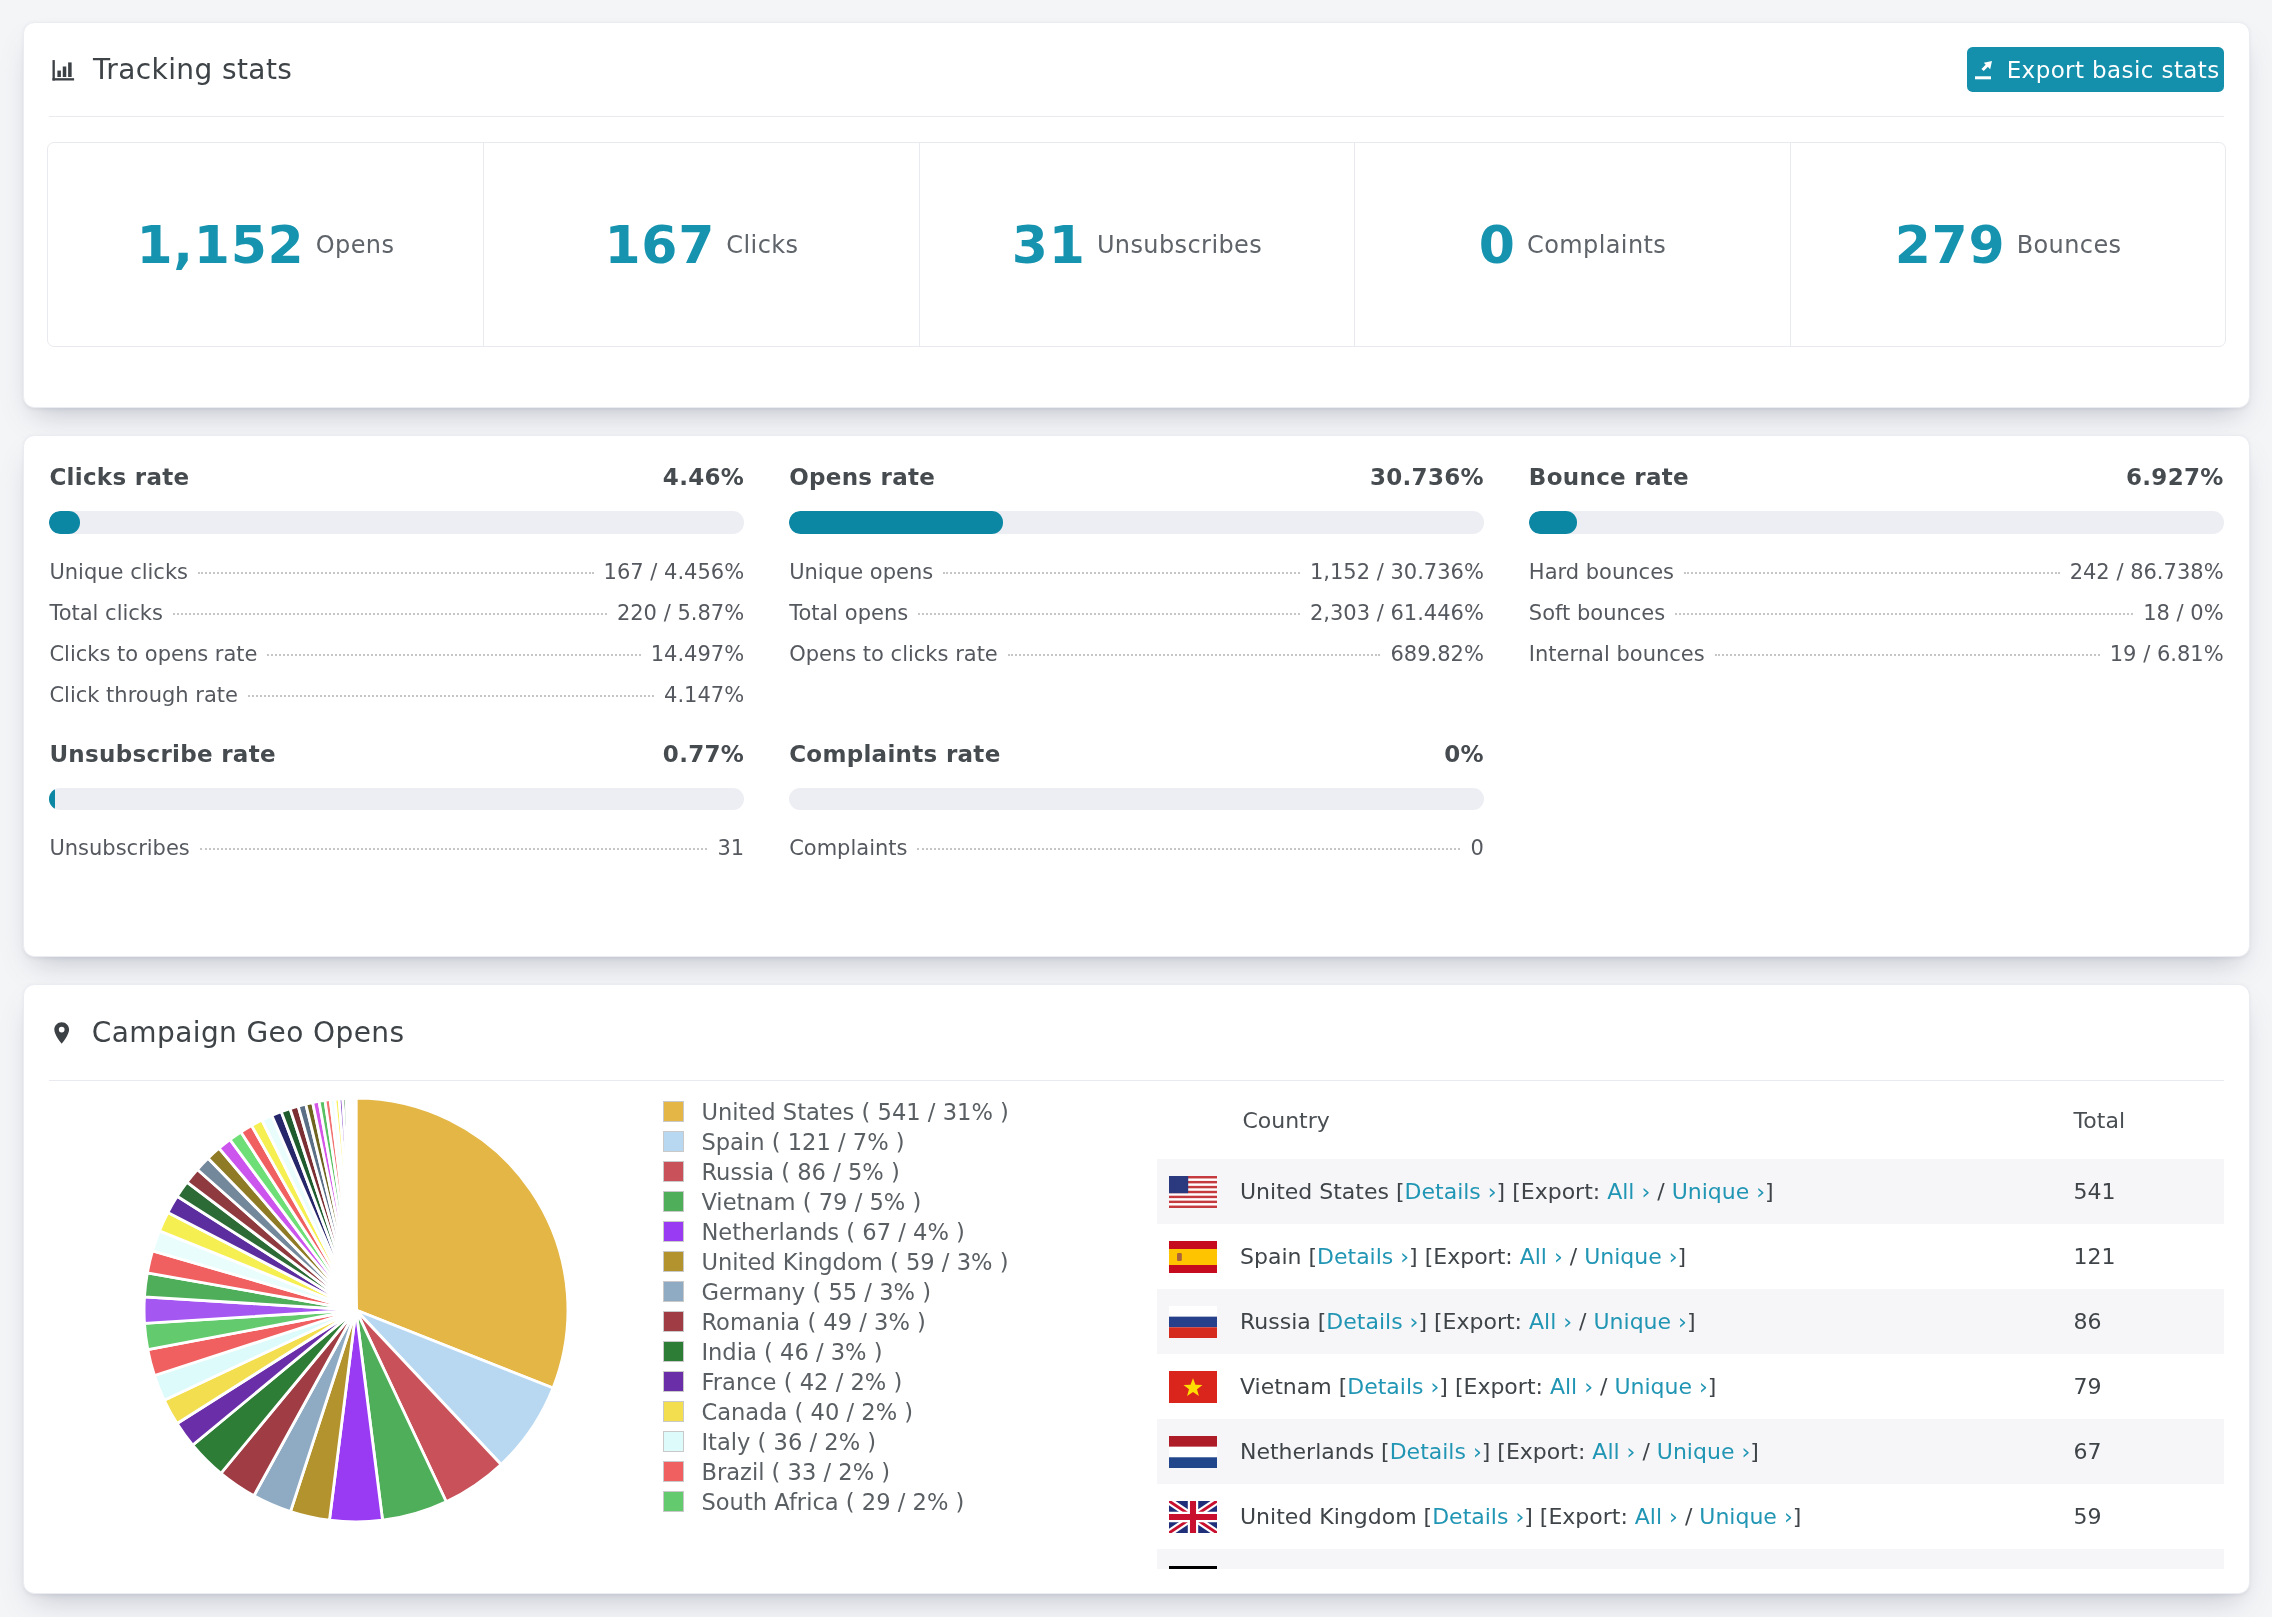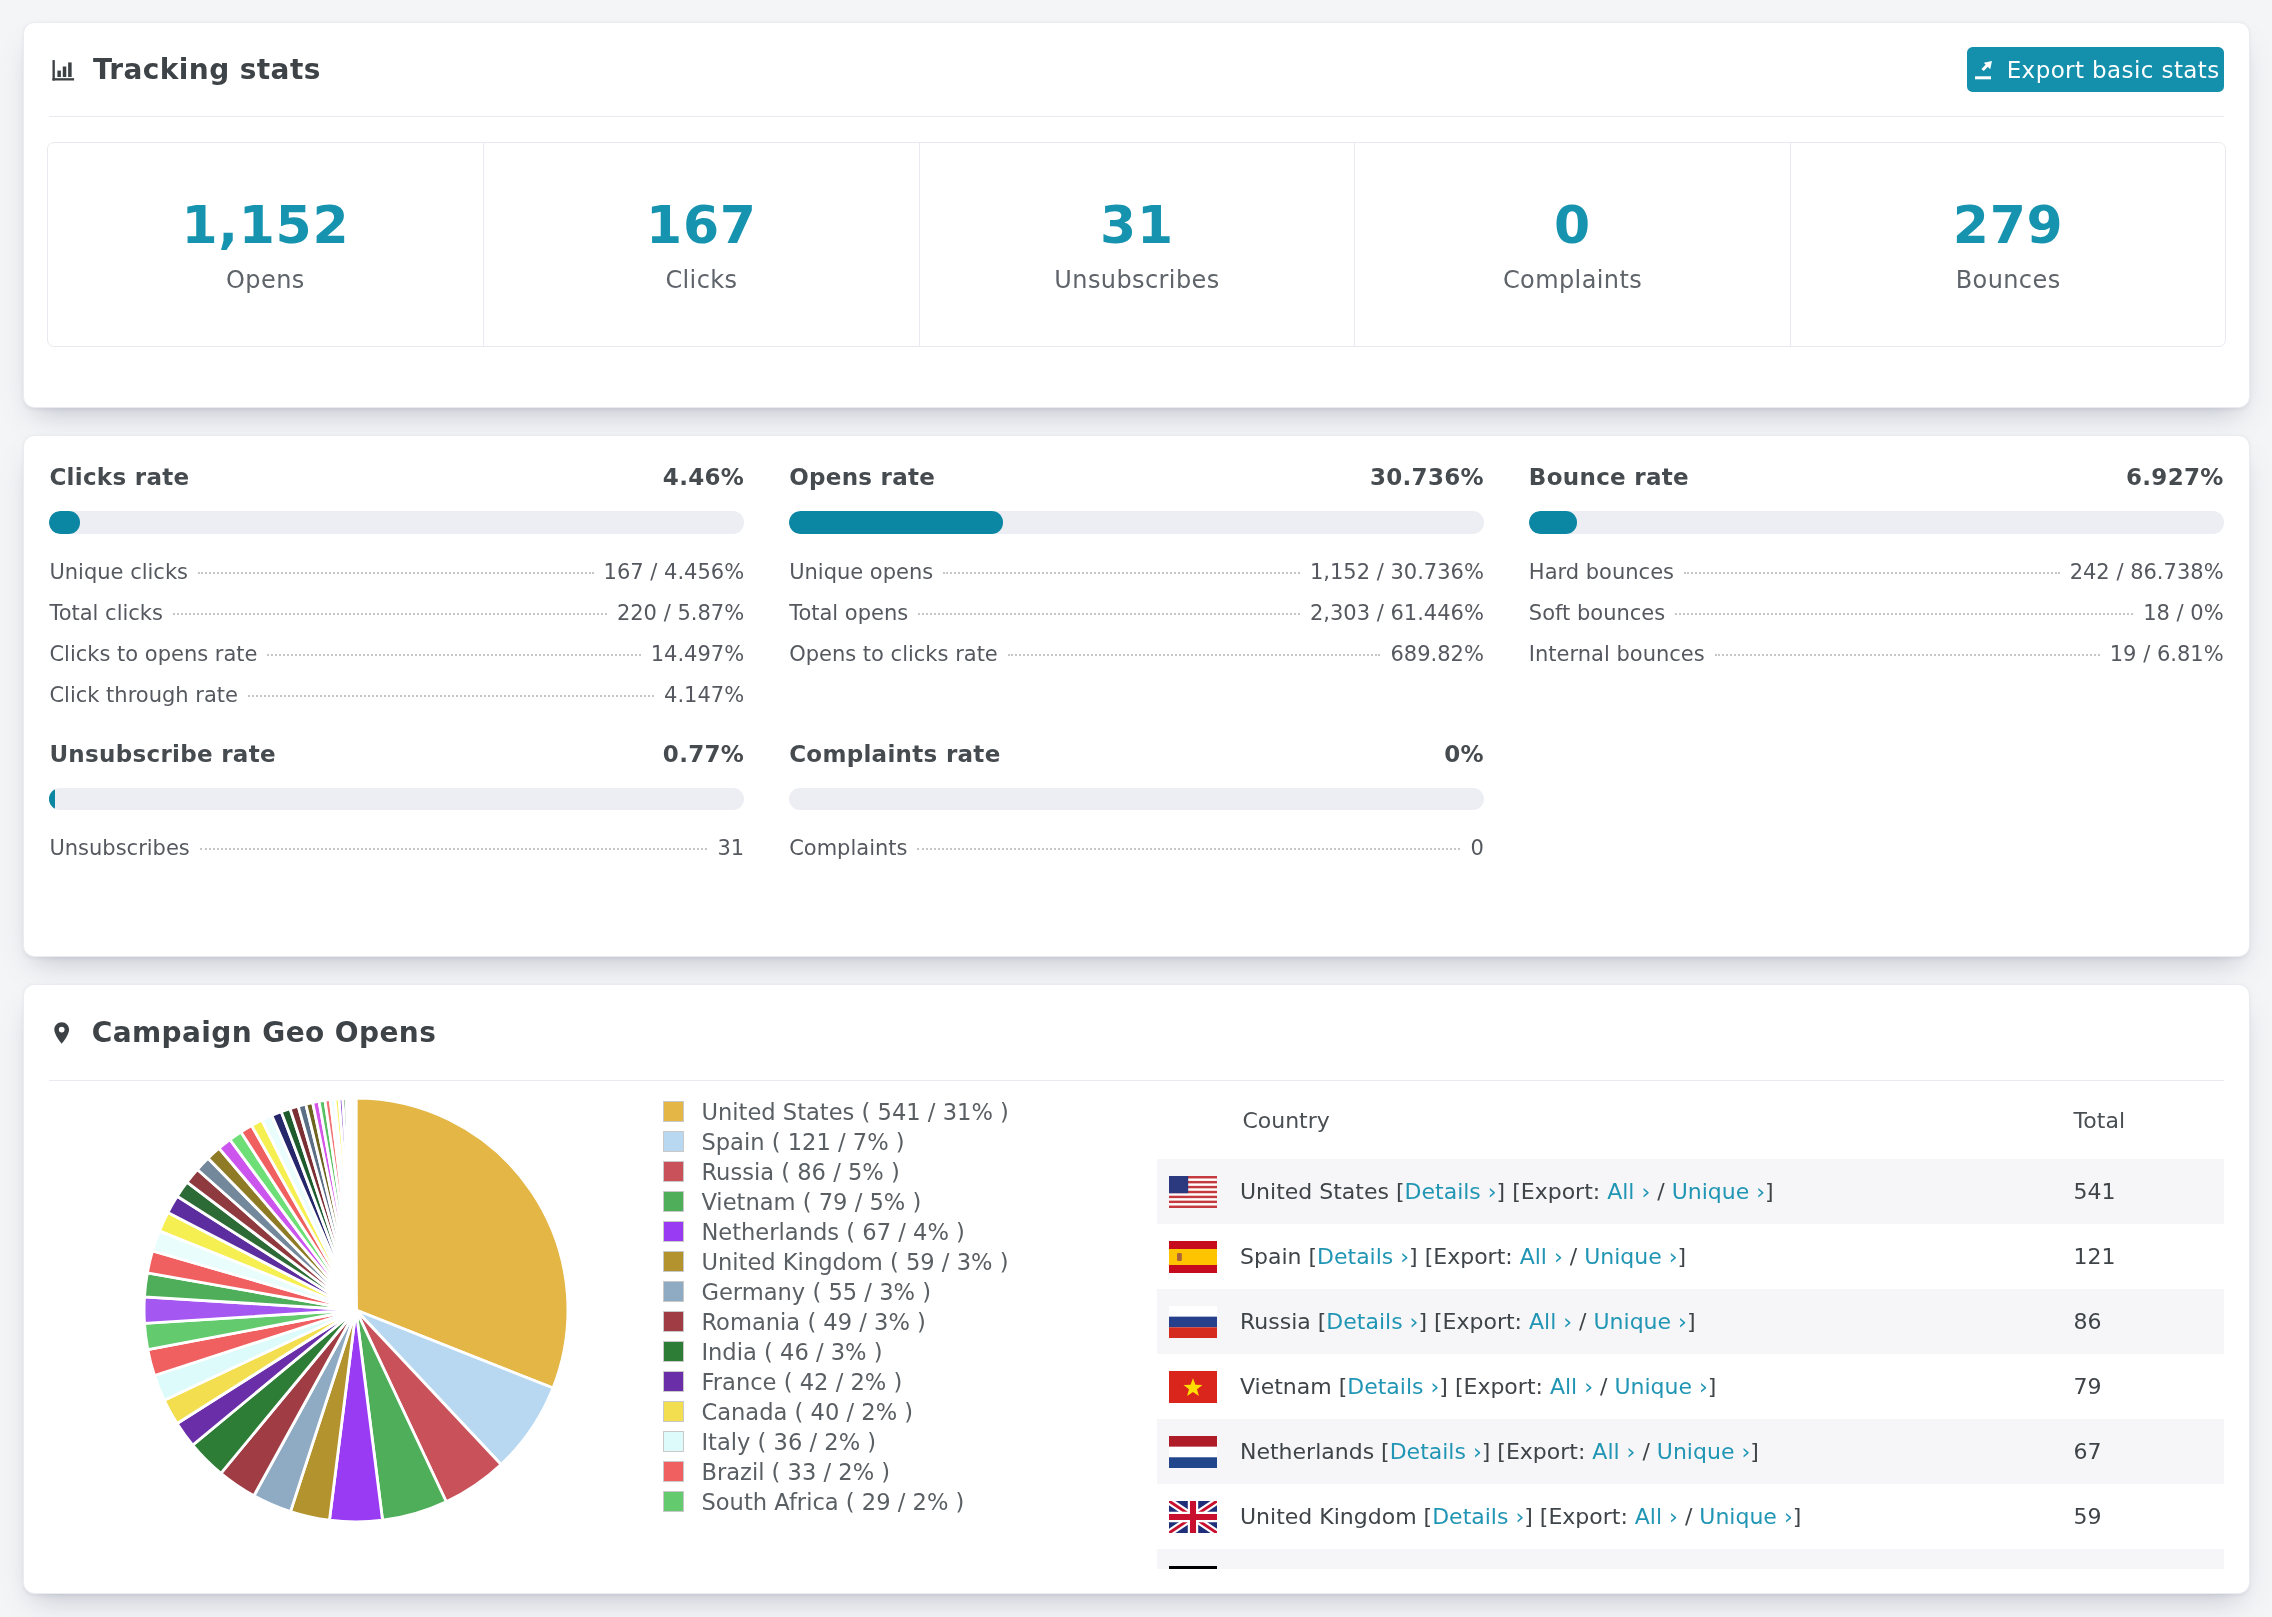--- a/index.html
+++ b/index.html
@@ -20,36 +20,36 @@
   .card-tracking{height:386px;margin-bottom:27px;}
   .card-rates{height:522px;margin-bottom:27px;padding:28px 25.4px 0;}
   .card-geo{height:610px;overflow:hidden;}
 
   .card-head{
     height:93px;margin:0 25.4px;
     display:flex;align-items:center;justify-content:space-between;
     border-bottom:1.4px solid #e9eaef;
   }
   .head-left{display:flex;align-items:center;gap:15.5px;}
-  .card-title{font-size:28px;font-weight:700;color:#3e4347;margin:0;letter-spacing:0.4px;}
+  .card-title{font-size:28px;font-weight:400;color:#3e4347;margin:0;letter-spacing:0.4px;}
   .icon svg{display:block;}
 
   .export-btn{
     display:flex;align-items:center;gap:11.3px;
     background:var(--accent,#1590ac);color:#fff;border:none;border-radius:5.6px;
     height:45px;padding:0 4px;font-size:23px;cursor:pointer;
     font-family:inherit;letter-spacing:0.4px;
   }
 
   .summary-grid{
     margin:25px 22.6px 0;height:203px;
     border:1.4px solid #e9eaef;border-radius:7px;
     display:grid;grid-template-columns:repeat(5,1fr);
   }
-  .summary-box{display:flex;flex-direction:column;align-items:center;justify-content:center;gap:11.3px;}
+  .summary-box{display:flex;flex-direction:row;align-items:center;justify-content:center;gap:11.3px;}
   .summary-box + .summary-box{border-left:1.4px solid #e9eaef;}
   .summary-value{font-size:52px;font-weight:700;color:var(--accent-num,#1693af);letter-spacing:0.7px;}
   .summary-label{font-size:24px;color:#5f646a;letter-spacing:0.4px;}
 
   .rates-grid{display:grid;grid-template-columns:repeat(3,1fr);column-gap:45px;row-gap:17px;}
   .rate-head{display:flex;justify-content:space-between;align-items:baseline;
     font-size:23px;font-weight:700;color:#464b50;margin:0 0 21px;letter-spacing:0.3px;}
   .progress{height:22.6px;background:#edeef3;border-radius:11.3px;overflow:hidden;}
   .progress-fill{height:100%;background:var(--accent-dark,#0c87a3);border-radius:11.3px;}
   .rate-rows{margin-top:26px;}

